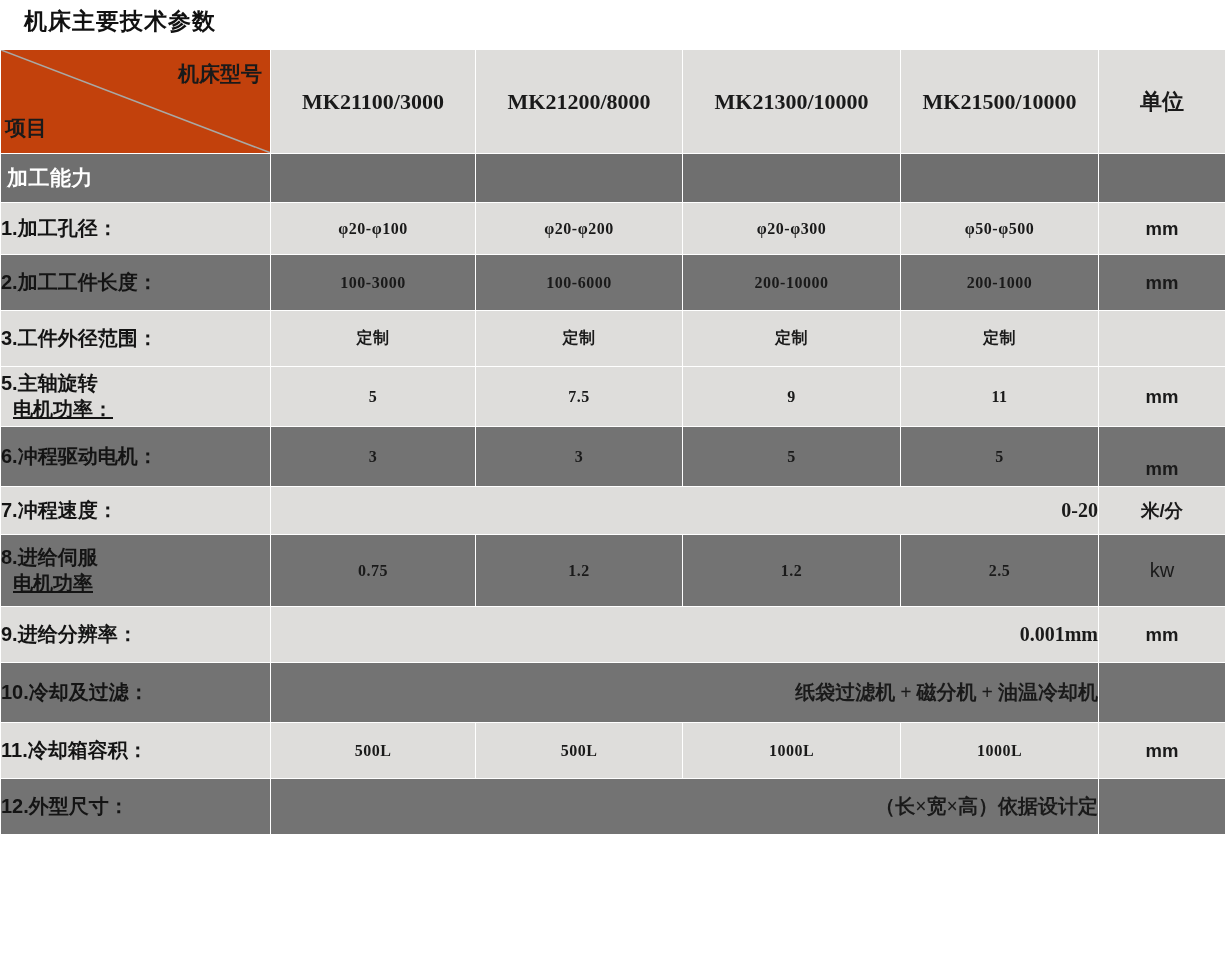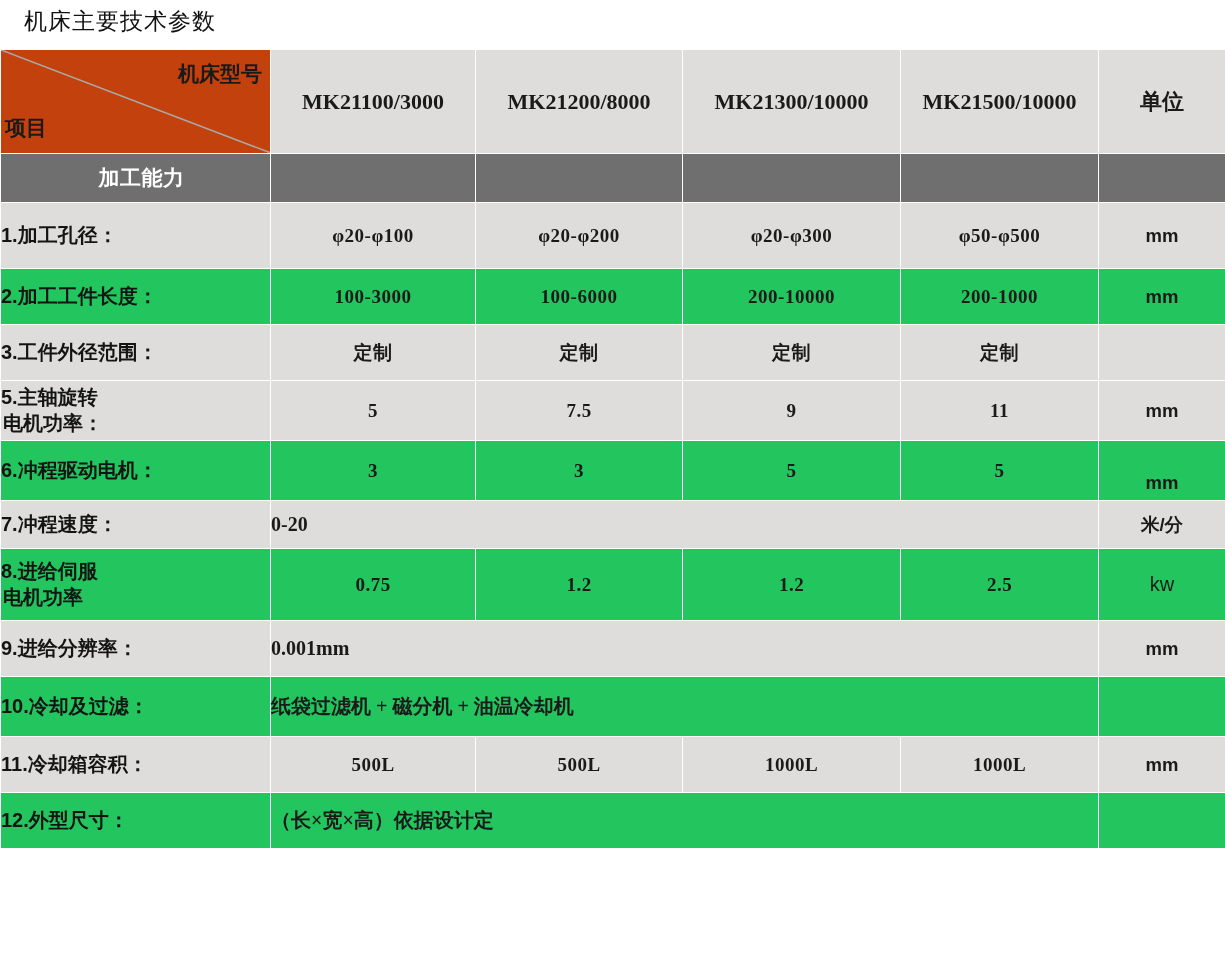--- a/index.html
+++ b/index.html
@@ -14,21 +14,21 @@
     color: #1a1a1a;
     overflow: hidden;
   }
   .page {
     position: relative;
     width: 1225px;
     height: 974px;
   }
   .page-title {
     font-family: "Liberation Sans", sans-serif;
-    font-weight: normal;
+    font-weight: bold;
     font-size: 23px;
     letter-spacing: 1px;
     padding: 6px 8px 0 24px;
     margin: 0;
     line-height: 30px;
     color: #111;
   }
   table.spec {
     border-collapse: collapse;
     width: 1225px;
@@ -95,61 +95,60 @@
 
   
   .band td {
     background: #6f6f6f;
     height: 48px;
   }
   .band .band-label {
     color: #ffffff;
     font-weight: bold;
     font-size: 21px;
-    padding-left: 12px;
+    padding-left: 6px;
     font-family: "Liberation Sans", sans-serif;
     letter-spacing: 0.5px;
-    text-align: center;
   }
   tr.r-dark td  { background: #dedddb; }
-  tr.r-white td { background: #22c55e; }
+  tr.r-white td { background: #737373; }
 
   td.label {
     font-size: 20px;
     font-weight: bold;
     font-family: "Liberation Sans", sans-serif;
     padding-left: 14px;
     letter-spacing: 0px;
     line-height: 1.28;
     color: #141414;
   }
-  td.label .l2 { display: block; padding-left: 2px; }
+  td.label .l2 { display: block; padding-left: 12px; text-decoration: underline; }
   td.val {
     text-align: center;
-    font-size: 19px;
+    font-size: 16px;
     font-weight: bold;
     font-family: "Liberation Serif", serif;
     letter-spacing: 0.5px;
   }
   td.unit {
     text-align: center;
     font-size: 18.5px;
     font-weight: bold;
     font-family: "Liberation Sans", sans-serif;
   }
   td.unit.plain { font-weight: bold; font-family:"Liberation Sans",sans-serif; }
   td.unit.kw { font-weight: normal; font-size: 20px; }
   td.unit.bottomish { vertical-align: bottom; padding-bottom: 6px; }
   td.span-val {
-    text-align: left;
+    text-align: right;
     font-size: 20px;
     font-weight: bold;
     font-family: "Liberation Serif", serif;
   }
-  .h66 { height: 66px; }
+  .h66 { height: 52px; }
   .h56 { height: 56px; }
   .h60 { height: 60px; }
   .h72 { height: 72px; }
   .h48 { height: 48px; }
 </style>
 </head>
 <body>
 
 <div class="page">
 

